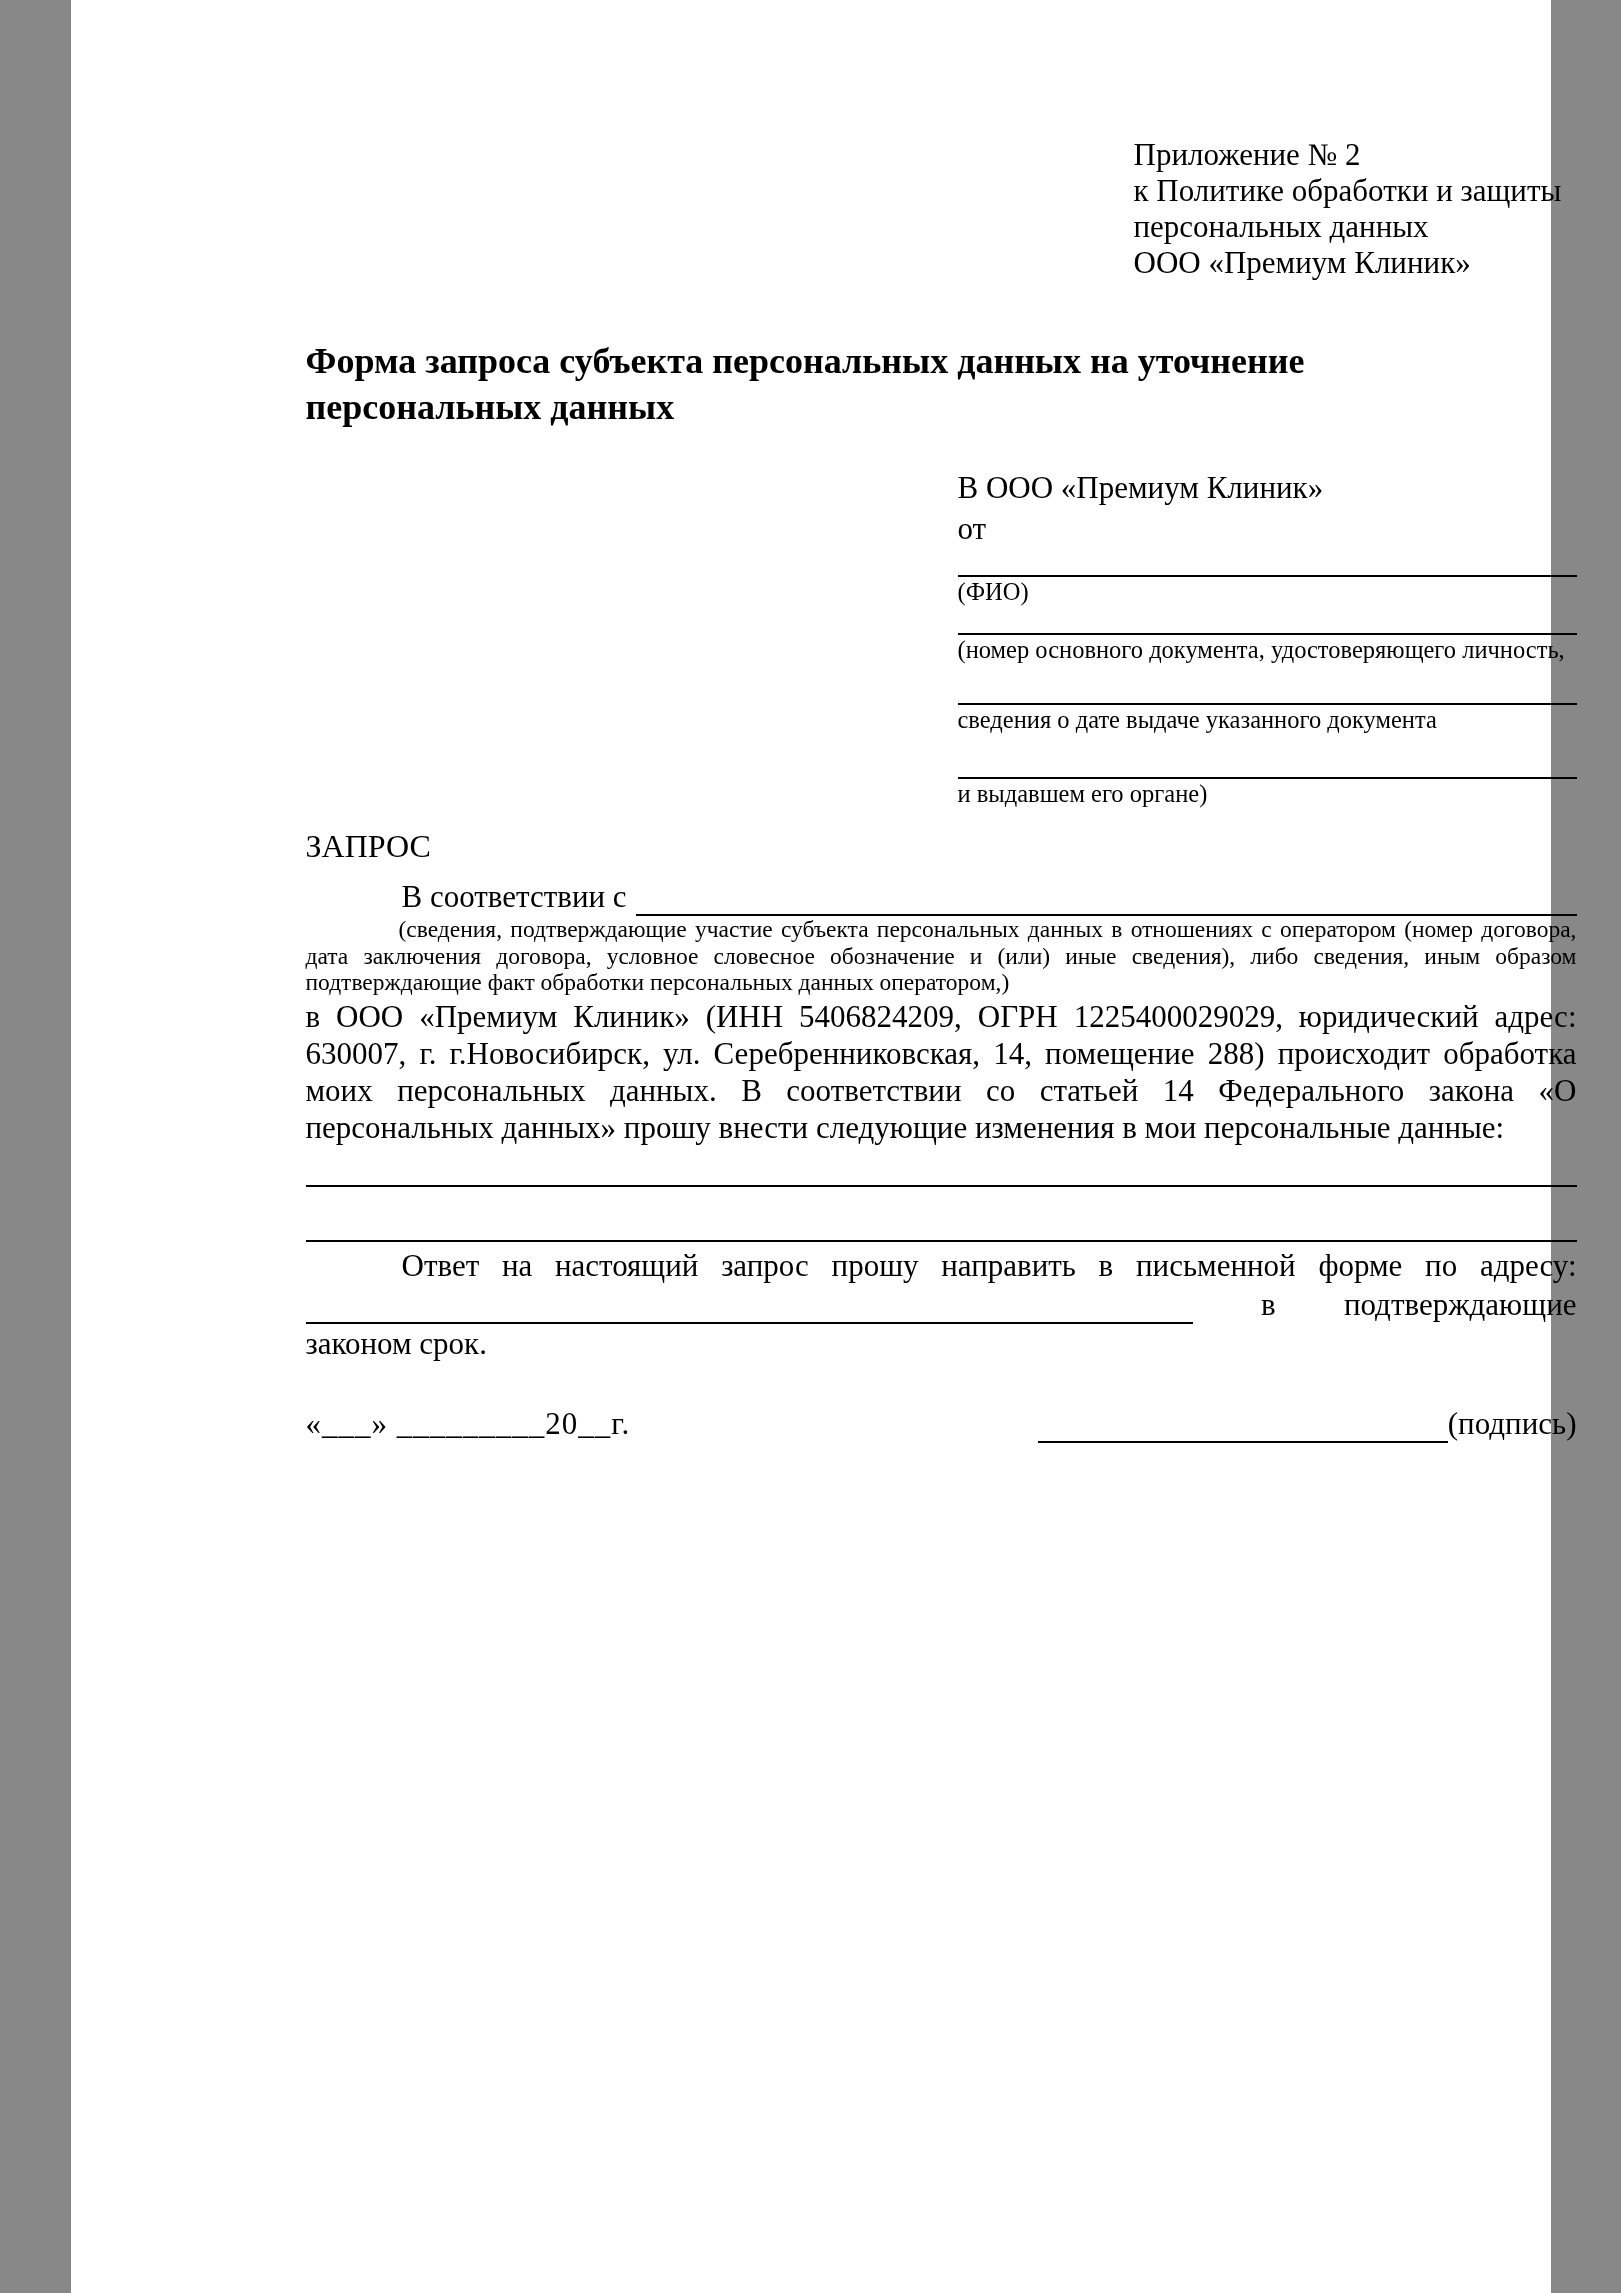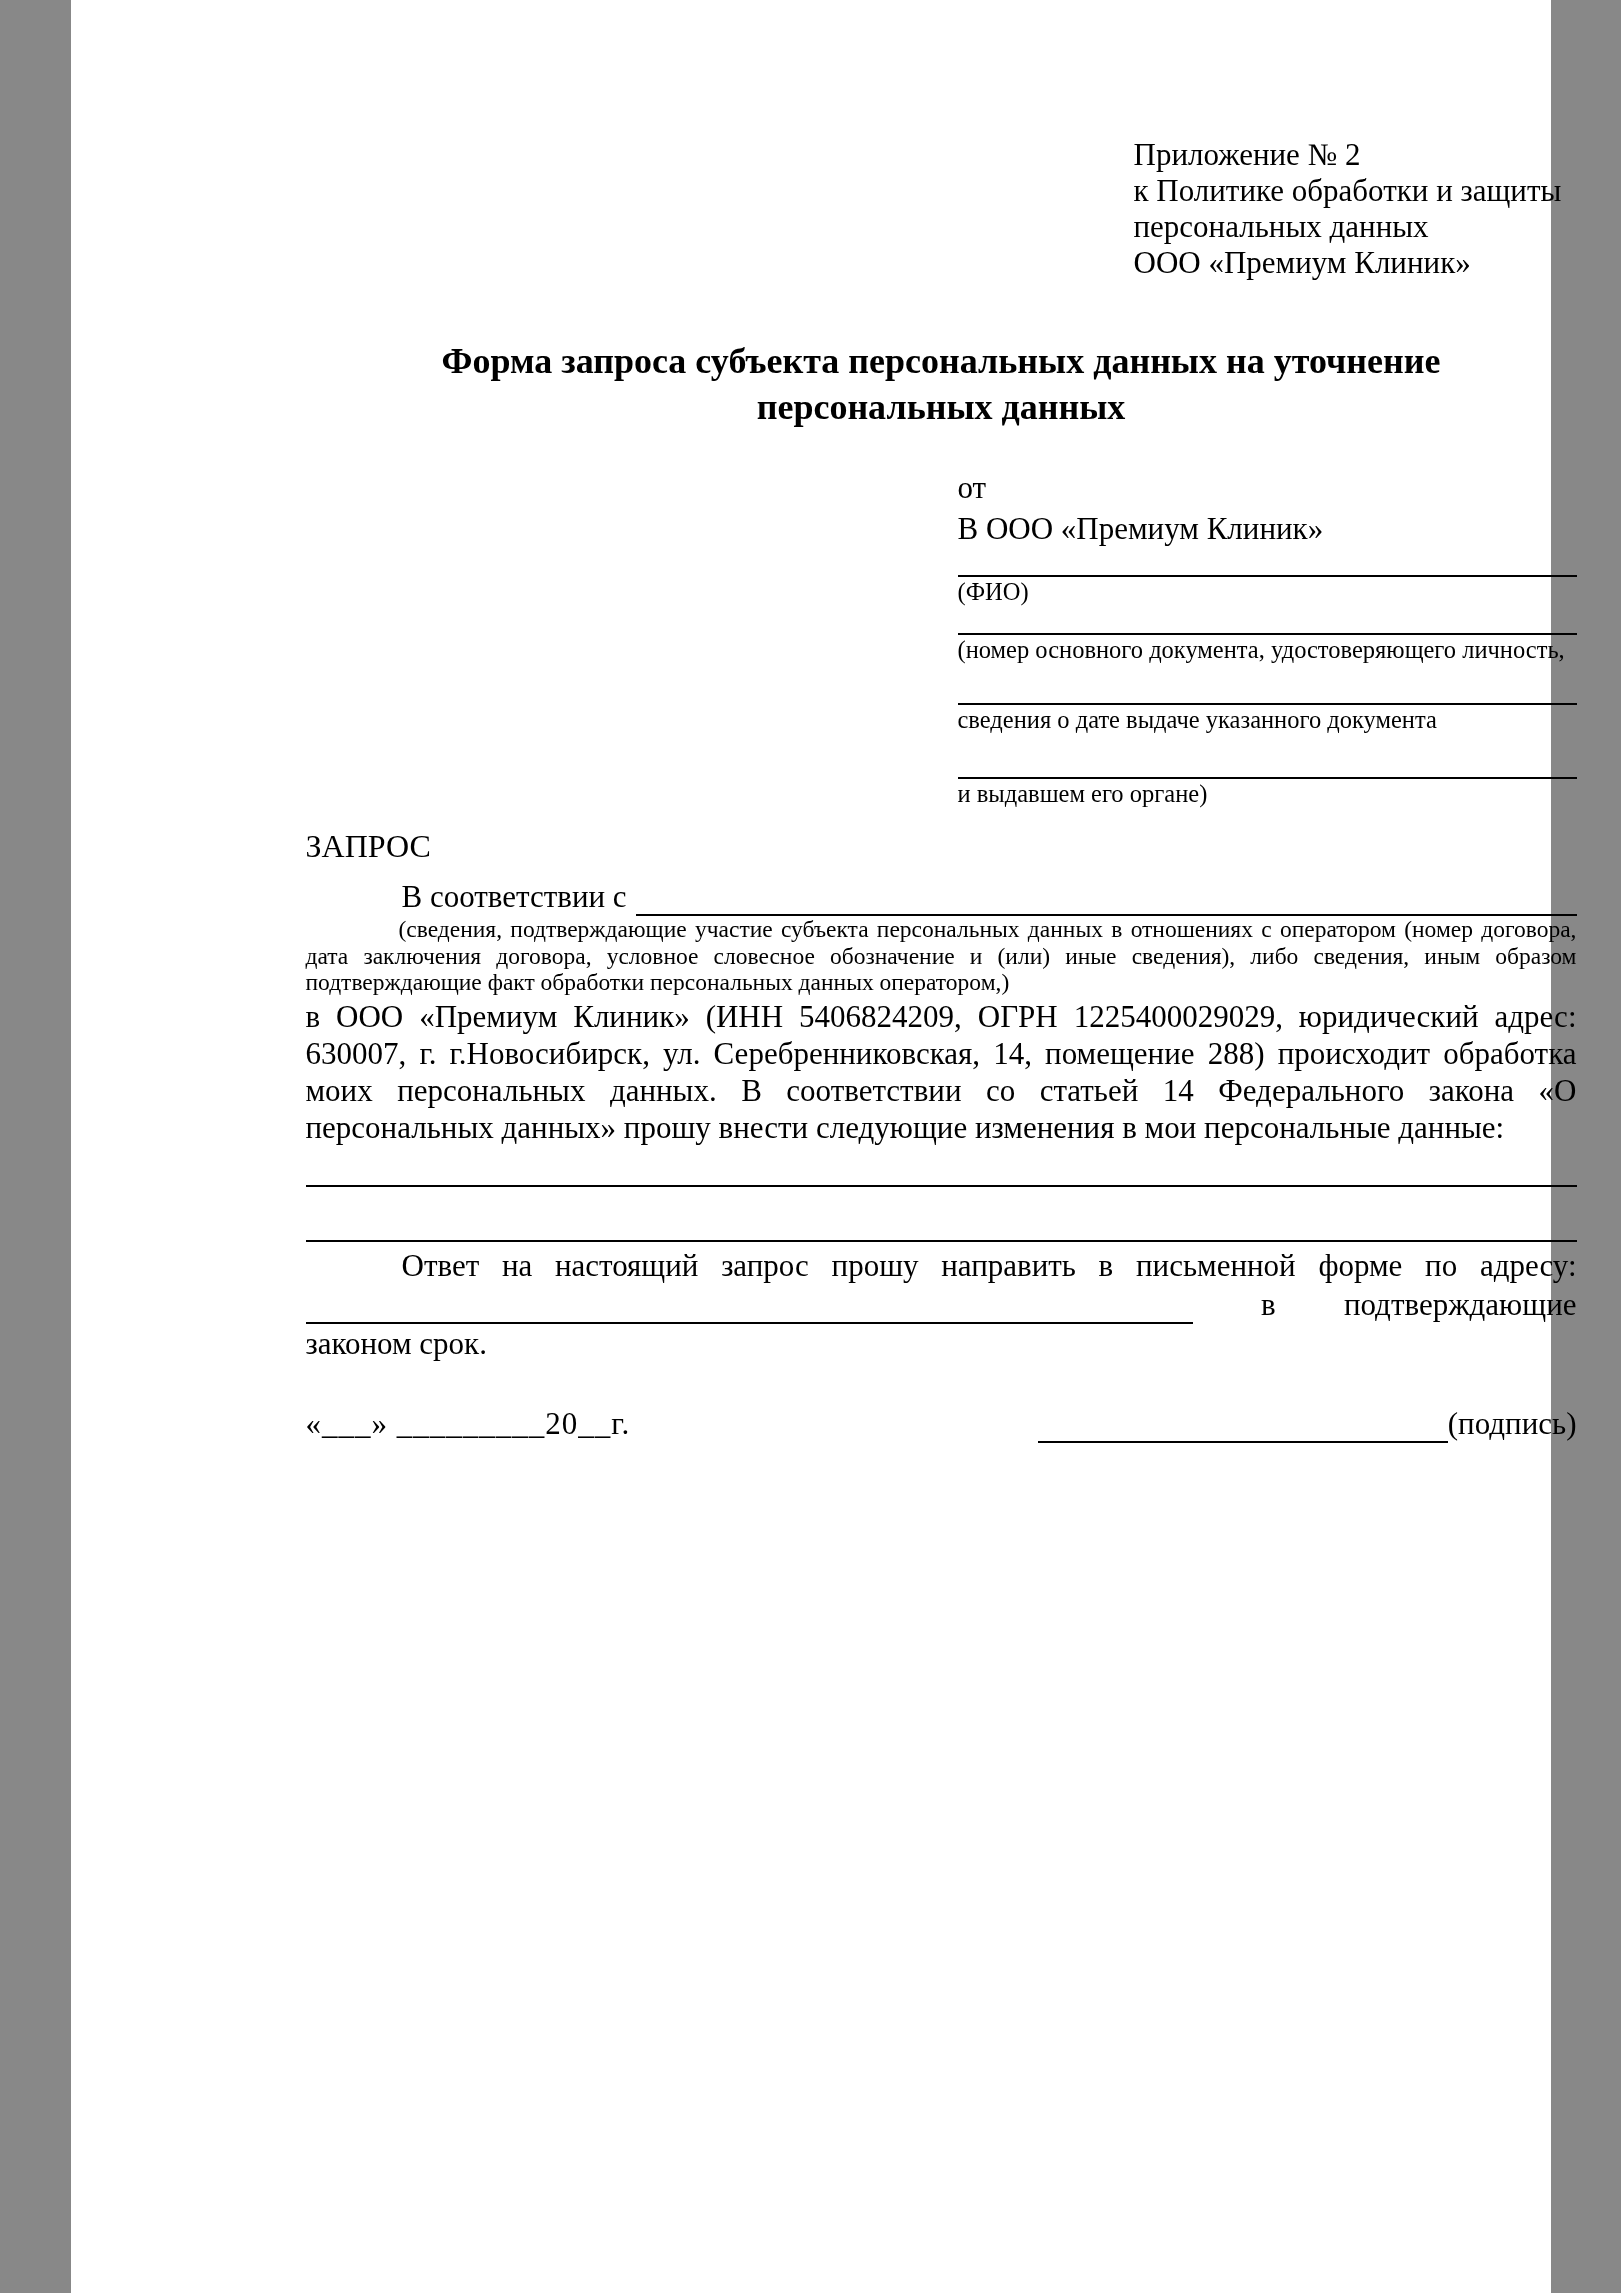--- a/index.html
+++ b/index.html
@@ -14,21 +14,21 @@
     color:#000;
     font-size:31px;
     line-height:38px;
   }
   .content{width:1271px;}
 
   
   .header-note{margin-left:828px;font-size:31px;line-height:36px;}
 
   
-  .doc-title{margin-top:57px;text-align:center;font-weight:bold;font-size:36px;line-height:46px;}
+  .doc-title{margin-top:57px;font-weight:bold;font-size:36px;line-height:46px;}
 
   
   .addressee{margin-top:37px;margin-left:652px;width:619px;}
   .addressee .line-text{font-size:31px;line-height:41px;}
   .fill-line{border-bottom:2.9px solid #000;}
   .addressee .fill-a{height:25.5px;}
   .addressee .fill-b{height:27.4px;}
   .addressee .fill-c{height:39px;}
   .addressee .fill-d{height:43px;}
   .caption{font-size:24.5px;line-height:29px;text-align:left;white-space:nowrap;}
@@ -67,22 +67,22 @@
       <div>персональных данных</div>
       <div>ООО «Премиум Клиник»</div>
     </div>
 
     <div class="doc-title">
       <div>Форма запроса субъекта персональных данных на уточнение</div>
       <div>персональных данных</div>
     </div>
 
     <div class="addressee">
+      <div class="line-text">В ООО «Премиум Клиник»</div>
       <div class="line-text">от</div>
-      <div class="line-text">В ООО «Премиум Клиник»</div>
 
       <div class="fill-line fill-a"></div>
       <div class="caption">(ФИО)</div>
 
       <div class="fill-line fill-b"></div>
       <div class="caption">(номер основного документа, удостоверяющего личность,</div>
 
       <div class="fill-line fill-c"></div>
       <div class="caption">сведения о дате выдаче указанного документа</div>
 

